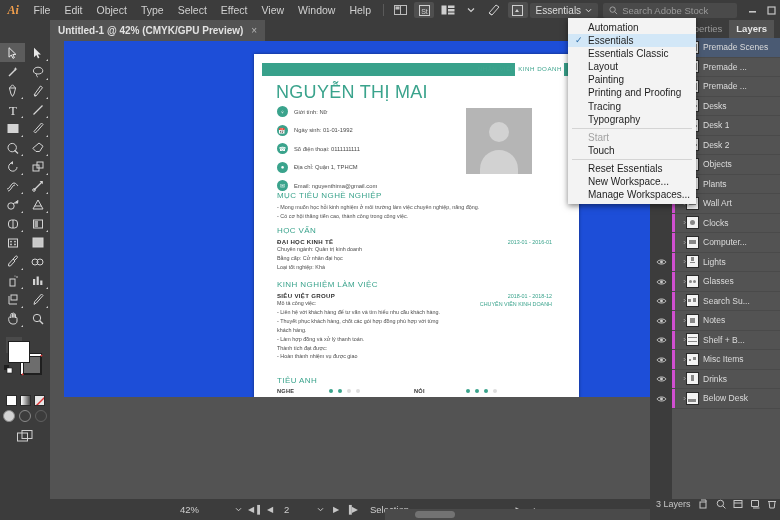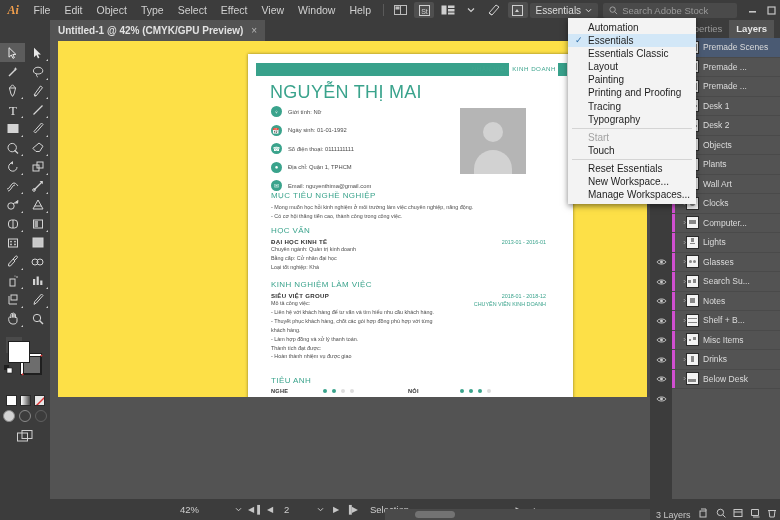--- a/index.html
+++ b/index.html
@@ -93,21 +93,21 @@
   }
   .mini-sw { position:absolute; left:4px; top:34px; width:9px; height:9px; }
   .tri-row { display:flex; gap:3px; width:50px; justify-content:center; margin-top:2px;}
   .tri-box { width:11px; height:11px; border:1px solid #2a2a2a; }
   .mode-row { display:flex; gap:4px; width:50px; justify-content:center; margin-top:4px; align-items:center;}
   .mode-c { width:12px; height:12px; border-radius:50%; border:1px solid #8a8a8a; }
   .scr-btn { width:50px; display:flex; justify-content:center; margin-top:8px; color:#cfcfcf;}
 
   
   .canvas {
-    position:absolute; top:41px; left:58px; width:600px; height:356px; background:#fde047;
+    position:absolute; top:41px; left:64px; width:600px; height:356px; background:#1d4ed8;
     overflow:hidden;
   }
   .page {
     position:absolute; left:190px; top:13px; width:325px; height:443px; background:#fff;
     box-shadow:0 0 3px rgba(0,0,0,.45);
   }
   .v-scroll {
     position:absolute; right:0; top:0; width:11px; height:458px; background:#4a4a4a;
   }
   .v-thumb { position:absolute; left:2px; top:100px; width:8px; height:48px; background:#737373; border-radius:4px; }
@@ -192,21 +192,21 @@
   }
   .sb-seg { display:flex; align-items:center; height:21px; }
   .sb-zoom { width:60px; padding-left:10px; }
   .sb-ctl { width:16px; text-align:center; color:#c6c6c6; font-size:8px;}
   .sb-page { width:34px; text-align:left; padding-left:6px;}
   .sb-sel { width:150px; padding-left:10px; }
   .hscroll { position:absolute; left:385px; bottom:0px; width:265px; height:11px; background:#4a4a4a;}
   .h-thumb { position:absolute; left:30px; top:2px; width:40px; height:7px; background:#737373; border-radius:4px; }
   .panel-status {
     position:absolute; left:650px; bottom:0; width:130px; height:21px; background:#3c3c3c;
-    display:flex; align-items:flex-end; font-size:9px; color:#c6c6c6;
+    display:flex; align-items:flex-start; font-size:9px; color:#c6c6c6;
   }
   .ps-count { padding-left:6px; width:48px; }
   .ps-ic { width:18px; text-align:center; color:#c6c6c6; }
 
   
   .ws-menu {
     position:absolute; left:568px; top:18px; width:128px; background:#f3f3f3;
     box-shadow:0 2px 6px rgba(0,0,0,.5); z-index:50; padding:3px 0;
     font-size:10px; color:#1e1e1e;
   }
@@ -792,20 +792,34 @@
           </span>
           <span class="lthumb">
             <i style="left:1px;top:2px;width:3px;height:3px"></i>
             <i style="left:6px;top:2px;width:4px;height:5px"></i>
             <i style="left:1px;top:7px;width:9px;height:2px"></i>
           </span>
           <span class="lname">Premade ...</span>
         </div>
         <div class="lrow">
           <span class="lcolor" style="background:#c6c762"></span>
+          <span class="ltw depth1">
+            <svg width="7" height="5" viewBox="0 0 8 6">
+              <path d="M1 1.5 L4 4.5 L7 1.5" fill="none" stroke="#c9c9c9" stroke-width="1.3"></path>
+            </svg>
+          </span>
+          <span class="lthumb">
+            <i style="left:1px;top:5px;width:9px;height:2px"></i>
+            <i style="left:2px;top:7px;width:1px;height:3px"></i>
+            <i style="left:8px;top:7px;width:1px;height:3px"></i>
+          </span>
+          <span class="lname">Desks</span>
+        </div>
+        <div class="lrow">
+          <span class="lcolor" style="background:#c6c762"></span>
           <span class="ltw depth2">
             <svg width="5" height="7" viewBox="0 0 6 8">
               <path d="M1.5 1 L4.5 4 L1.5 7" fill="none" stroke="#c9c9c9" stroke-width="1.3"></path>
             </svg>
           </span>
           <span class="lthumb">
             <i style="left:1px;top:5px;width:9px;height:2px"></i>
             <i style="left:2px;top:7px;width:1px;height:3px"></i>
             <i style="left:8px;top:7px;width:1px;height:3px"></i>
           </span>

